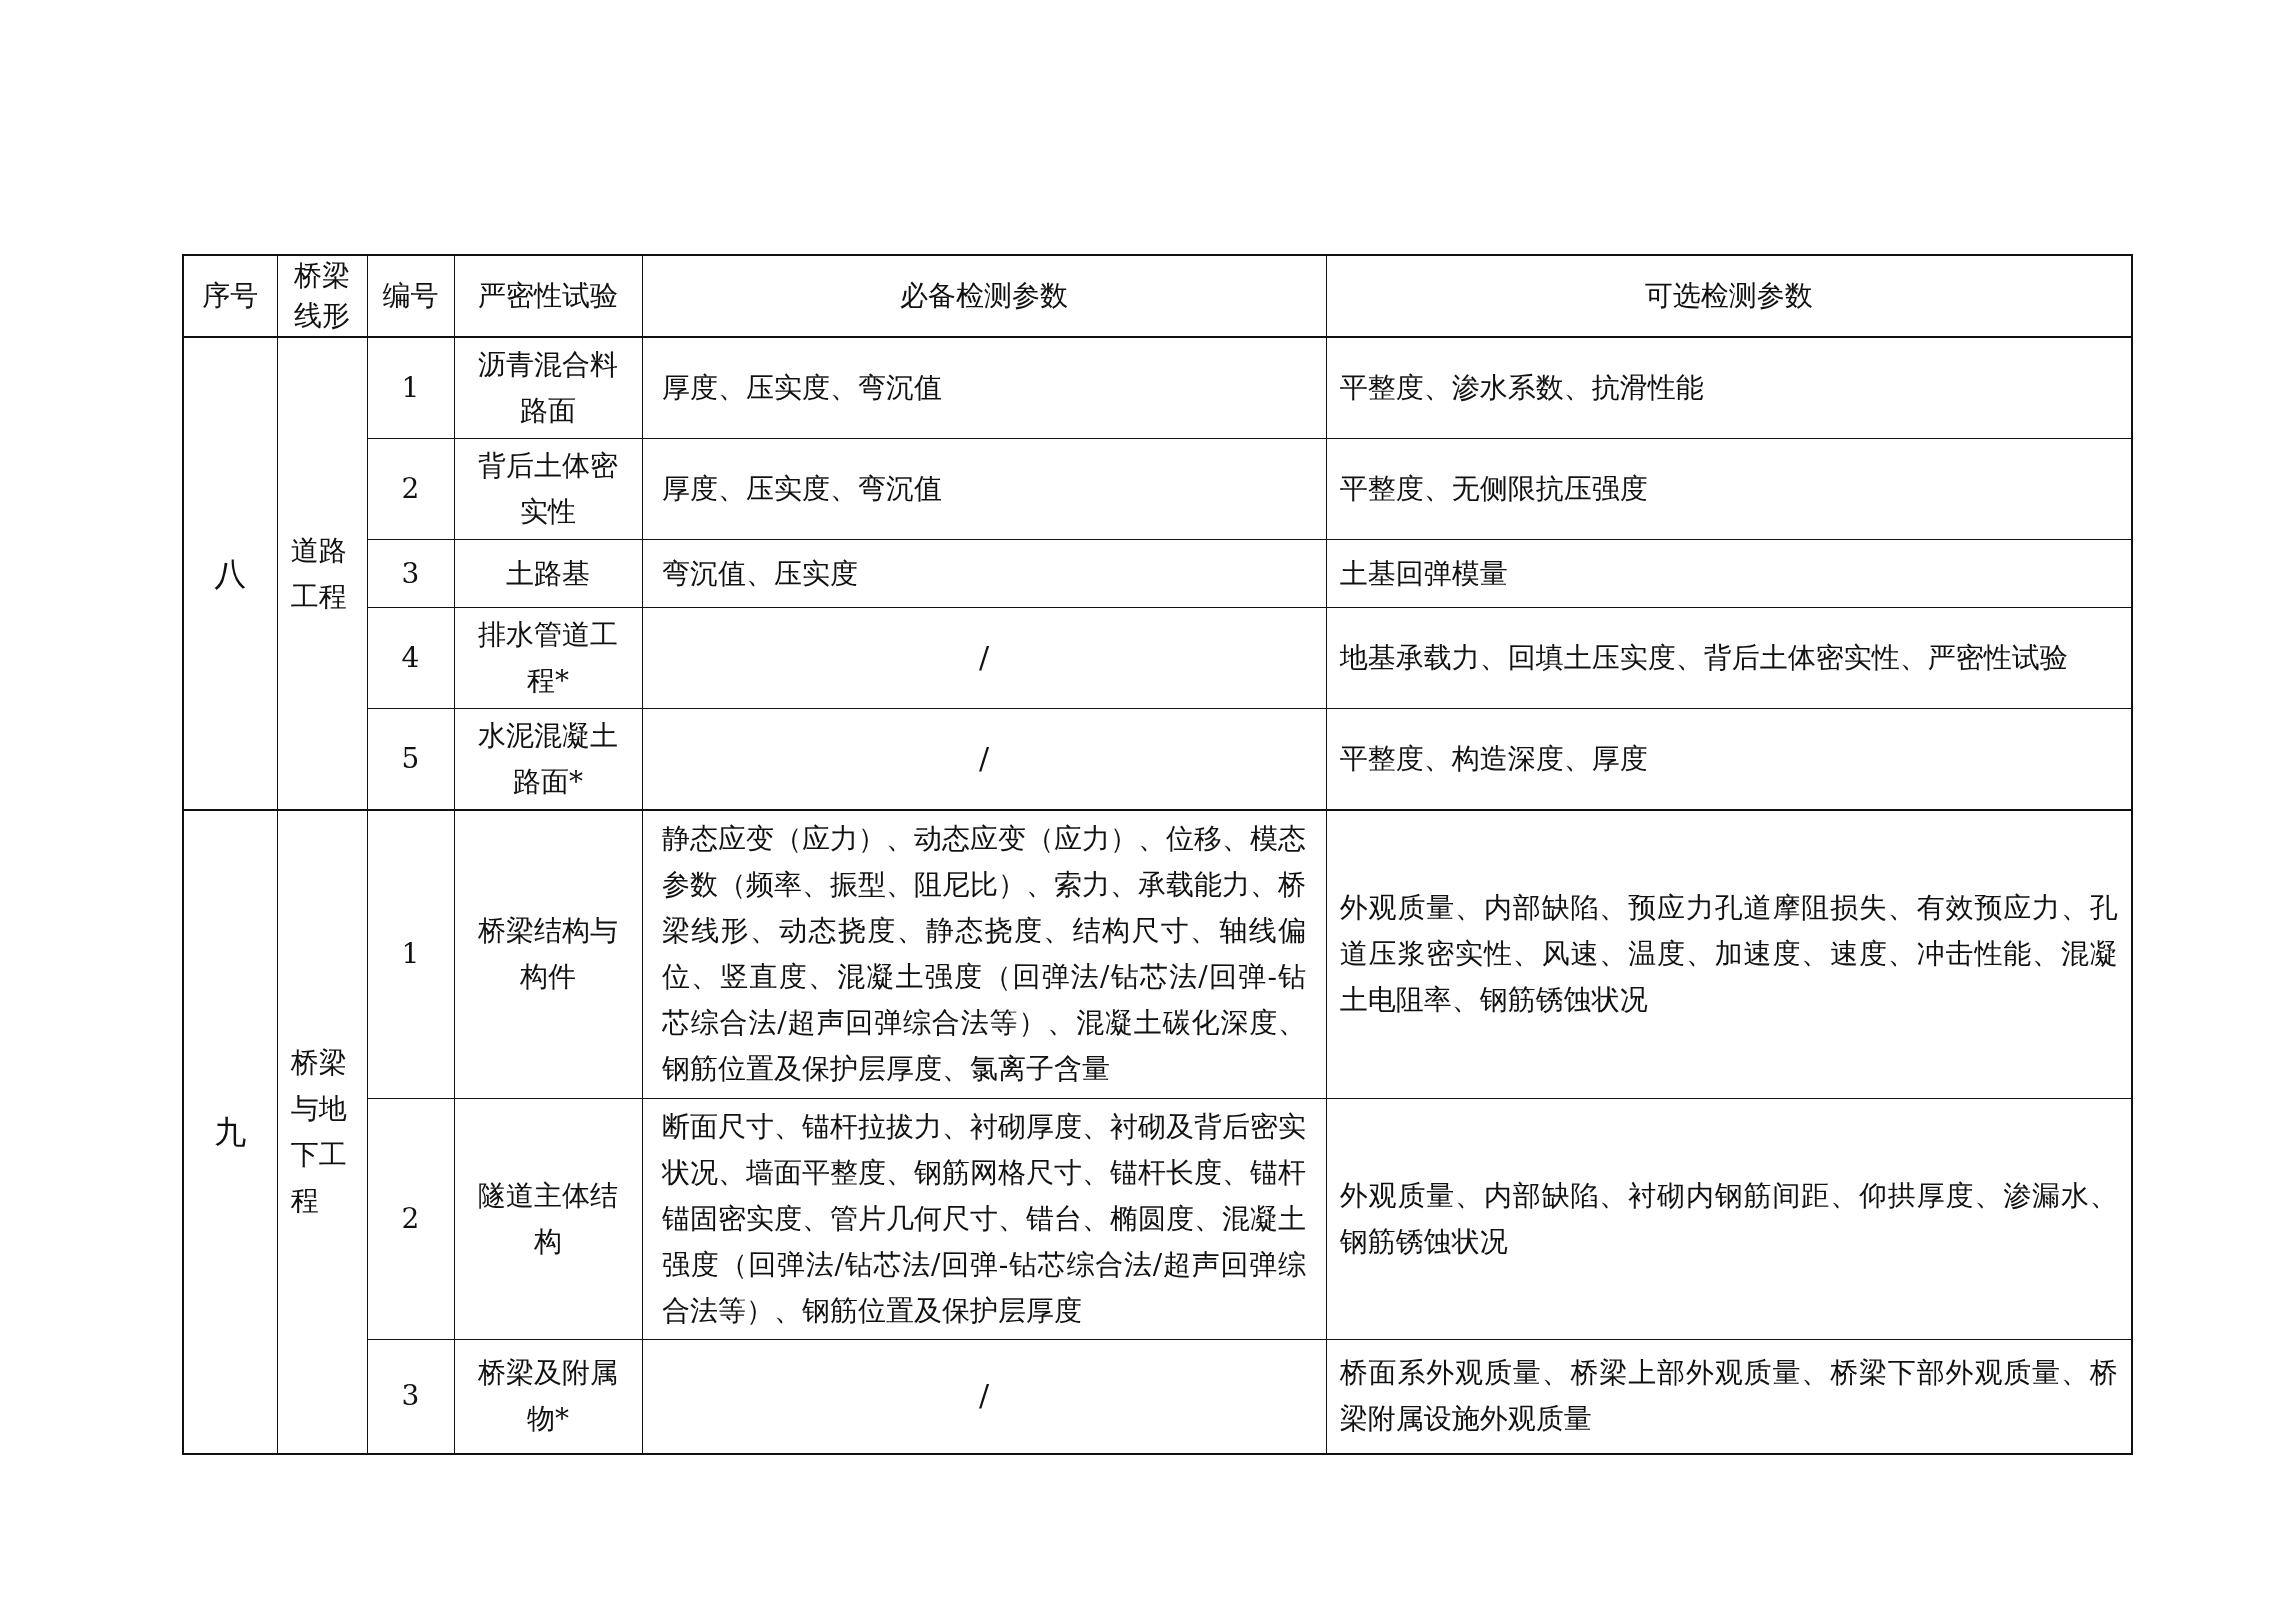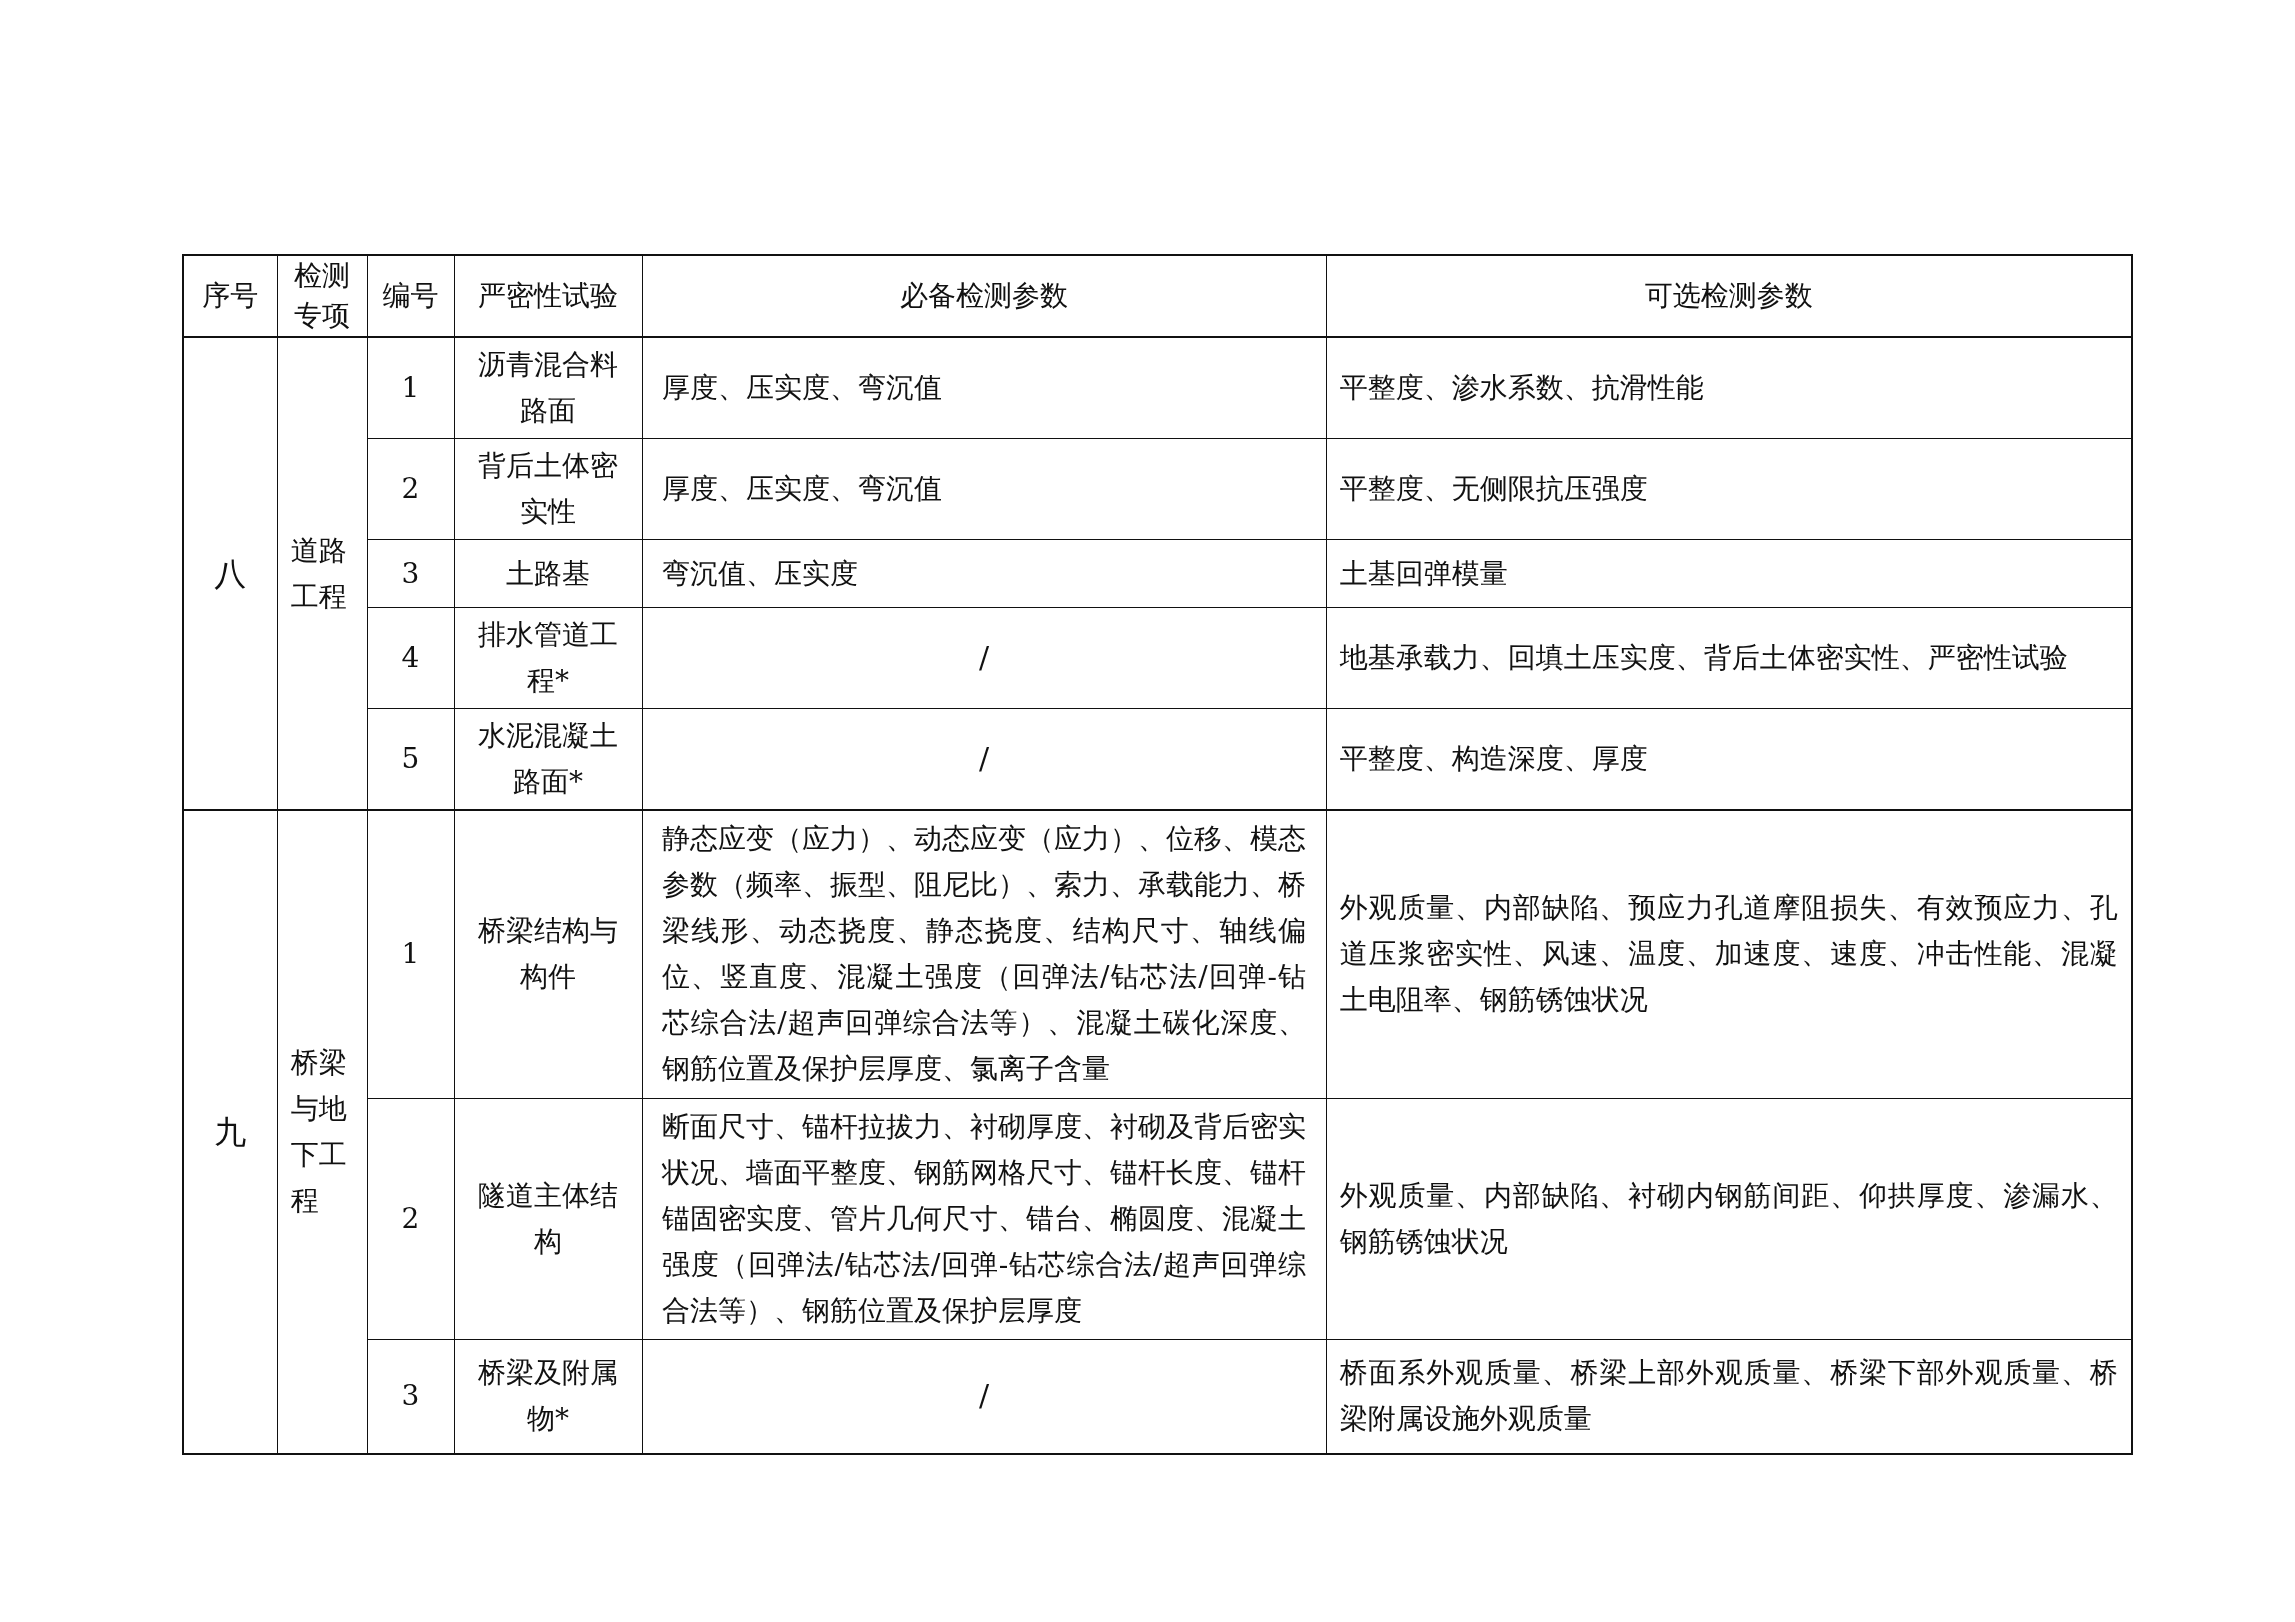--- a/index.html
+++ b/index.html
@@ -132,21 +132,21 @@
       <col style="width:94px">
       <col style="width:90px">
       <col style="width:87px">
       <col style="width:188px">
       <col style="width:684px">
       <col style="width:806px">
     </colgroup>
     <thead>
       <tr>
         <th>序号</th>
-        <th class="col-specialty">检测专项</th>
+        <th class="col-specialty">桥梁线形</th>
         <th>编号</th>
         <th>严密性试验</th>
         <th>必备检测参数</th>
         <th>可选检测参数</th>
       </tr>
     </thead>
     <tbody>
 
       <tr class="hr-105">
         <td class="cell-serial" rowspan="5">八</td>

